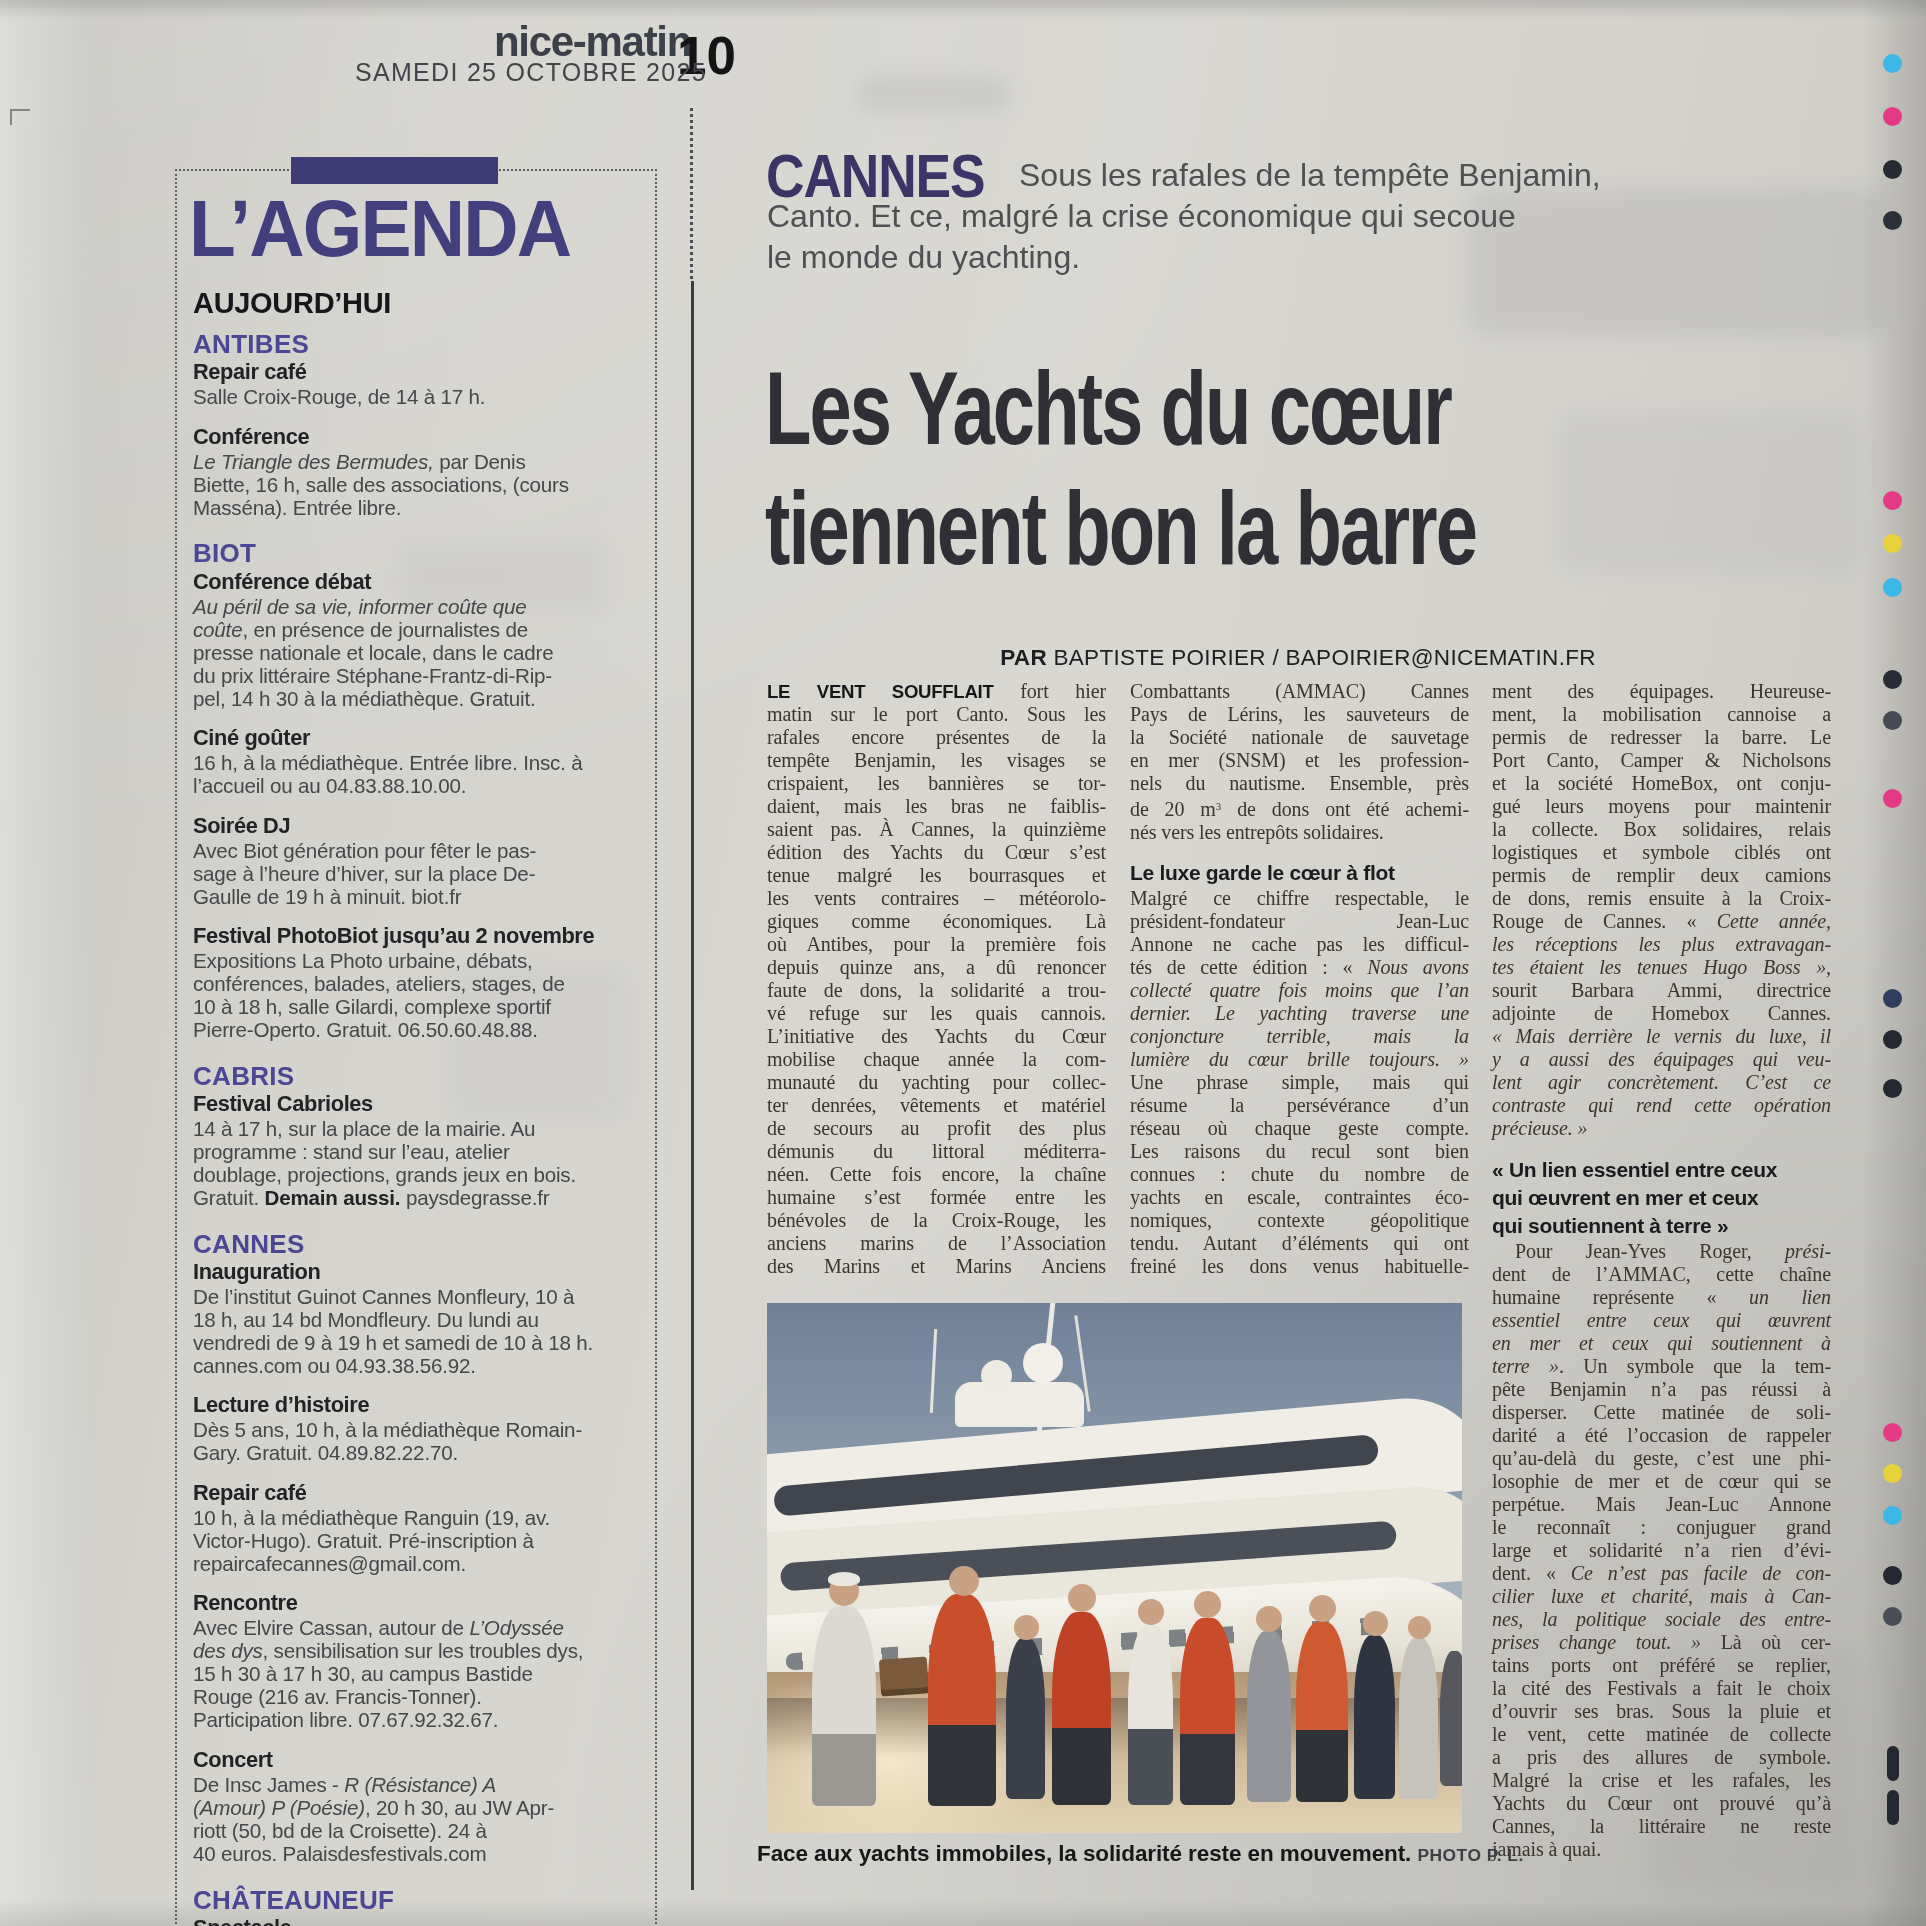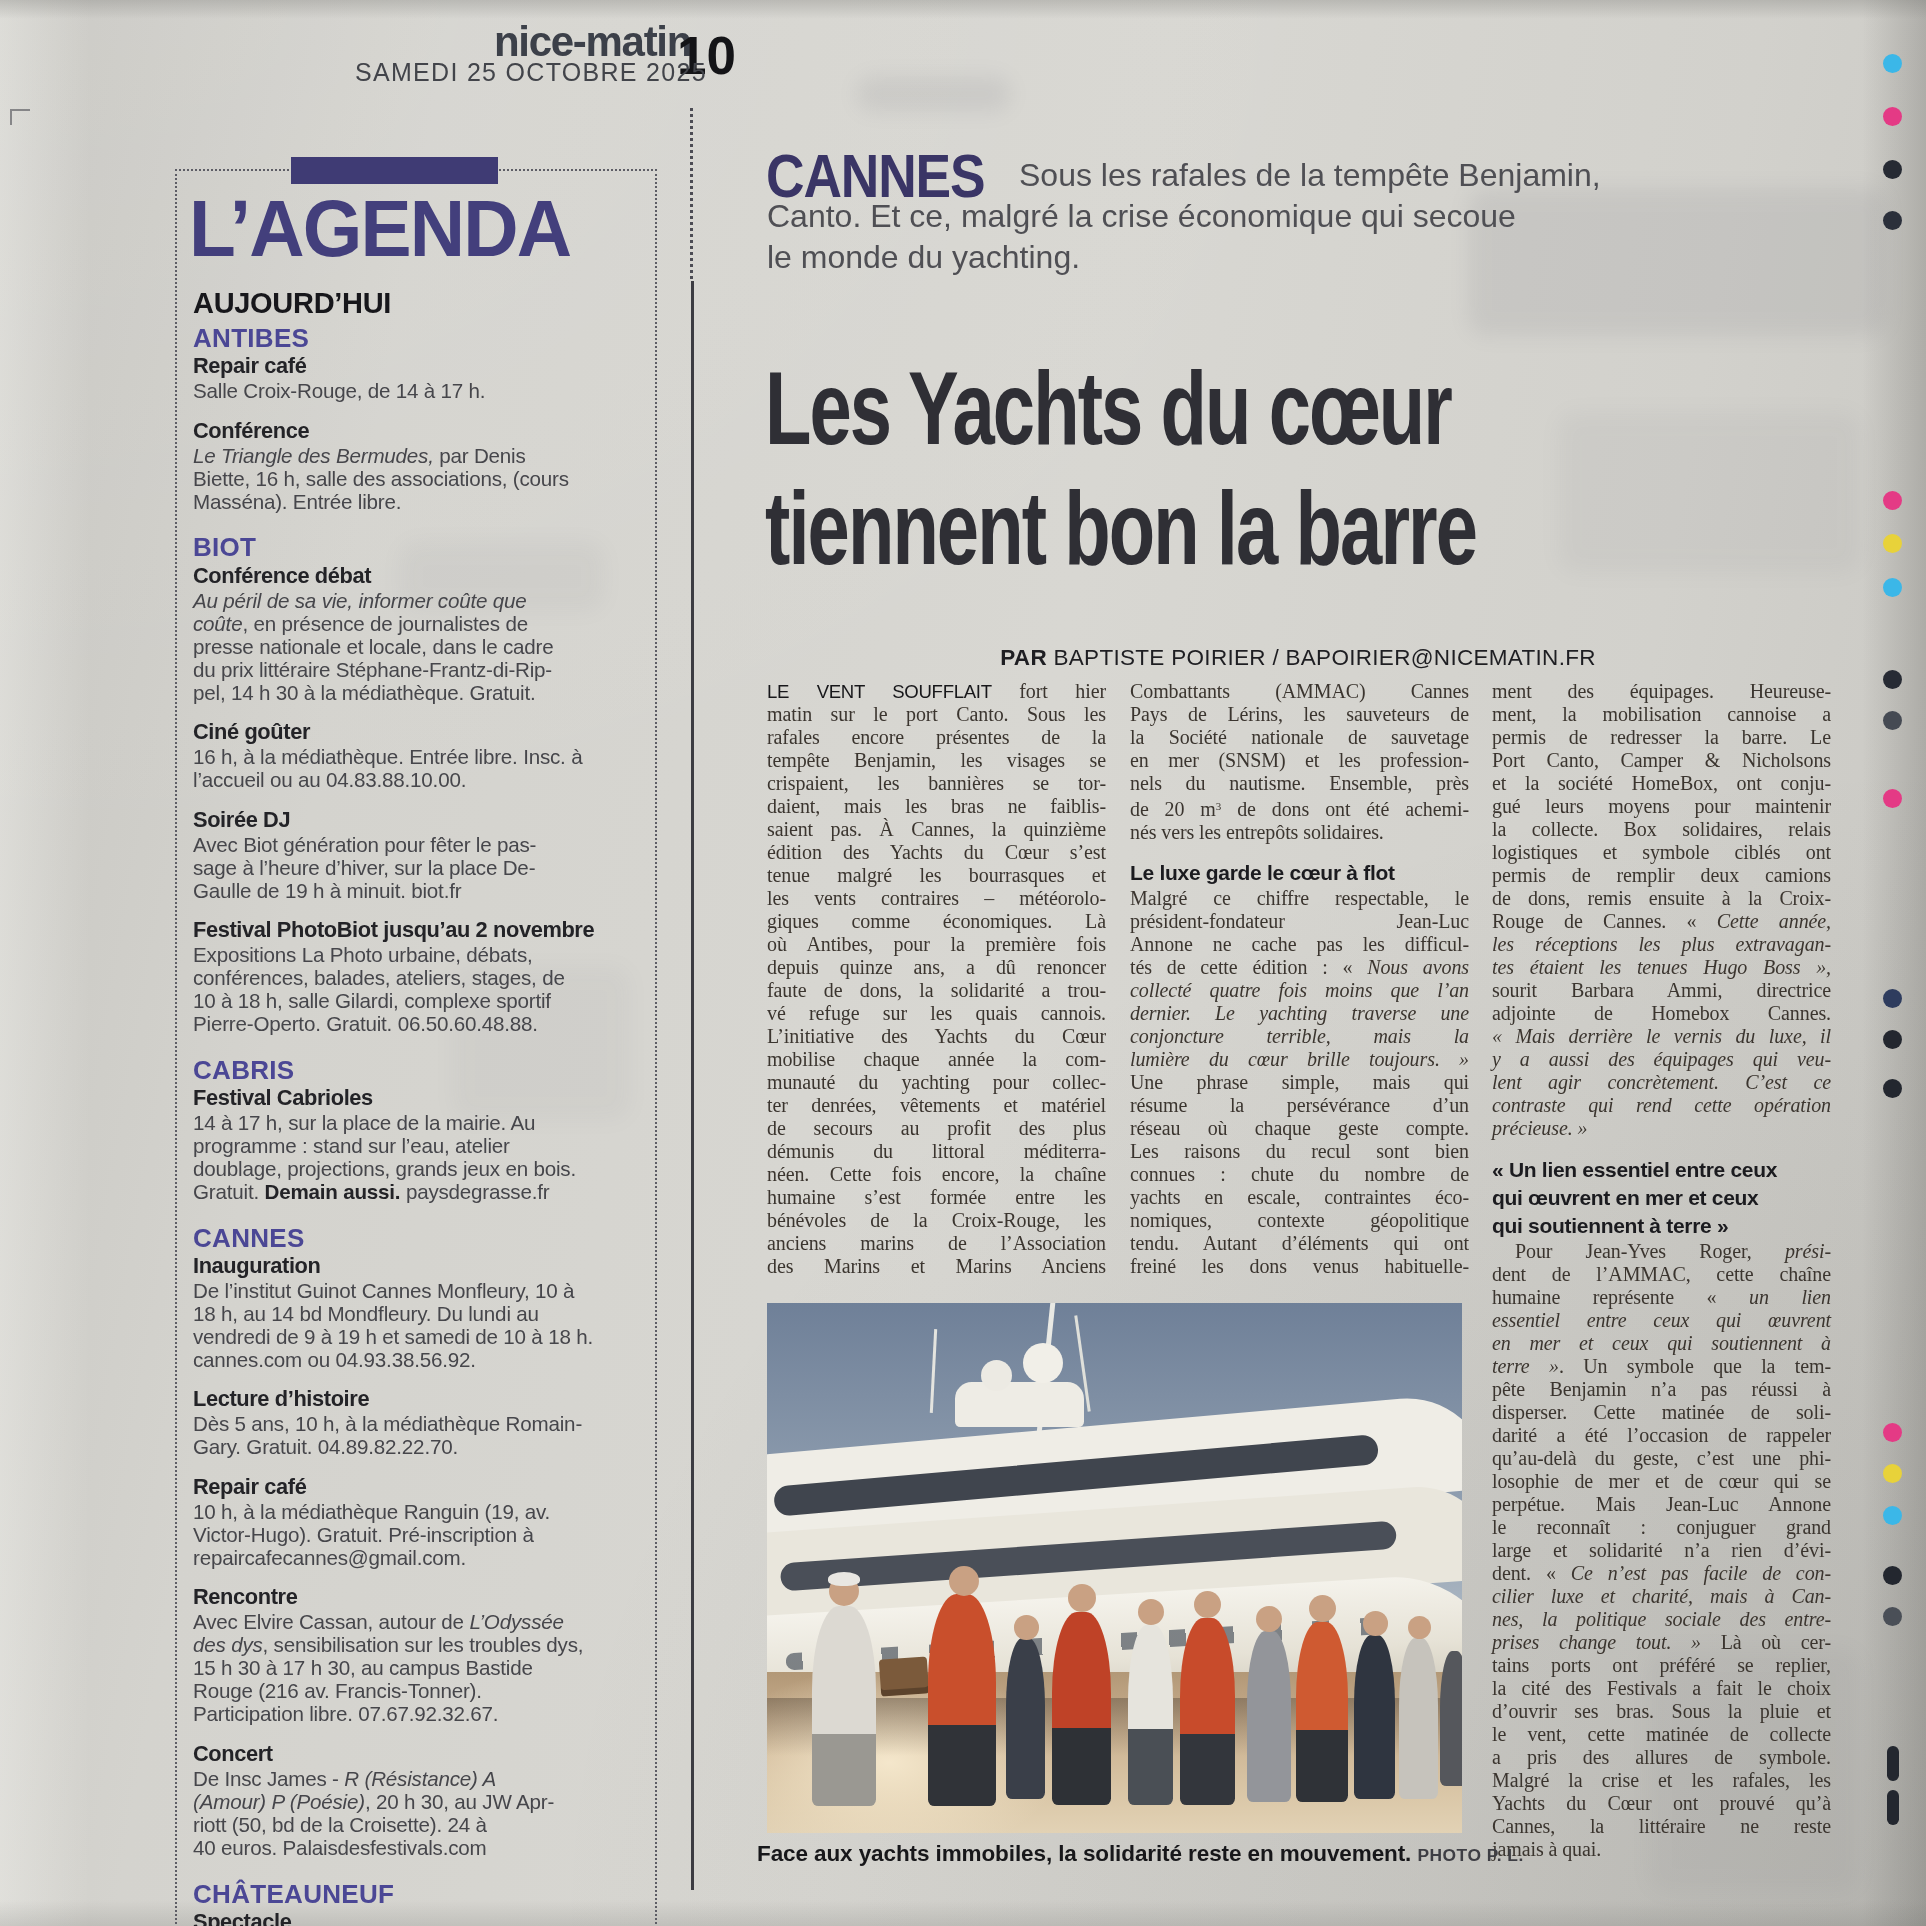--- a/index.html
+++ b/index.html
@@ -29,21 +29,21 @@
 
   
   .agenda-box{position:absolute;left:175px;top:169px;width:478px;height:1757px;
      border:2.6px dotted #5d5d65;border-bottom:none;}
   .agenda-bar{position:absolute;left:291px;top:157px;width:207px;height:27px;background:#3f3b74;}
   .agenda-title{position:absolute;left:189px;top:189px;font-weight:900;font-size:79px;line-height:1;
      letter-spacing:-1.9px;color:#433f7c;transform:scaleX(.97);transform-origin:left;}
   .agenda-flow{position:absolute;left:193px;top:288px;width:442px;color:#44444a;}
   .ag-day{font-weight:900;font-size:29px;line-height:31px;letter-spacing:-0.3px;color:#17171b;margin-bottom:2.6px;}
   .city{font-weight:800;font-size:26px;line-height:28px;color:#4b4795;letter-spacing:0.3px;margin-top:20.6px;}
-  .city.first{margin-top:5px;}
+  .city.first{margin-top:11px;}
   .ev-title{font-weight:700;font-size:22.5px;line-height:26px;color:#232327;margin-top:15.5px;
      white-space:nowrap;letter-spacing:-0.4px;transform:scaleX(.97);transform-origin:left;}
   .city + .ev-title{margin-top:1.3px;}
   .aline{font-size:20.6px;line-height:23px;white-space:nowrap;letter-spacing:-0.2px;color:#46464b;}
   .aline .sg-i{font-style:italic;}
   .aline .sg-b{font-weight:700;color:#232327;}
 
   
   .kicker{position:absolute;left:766px;top:145px;font-weight:900;font-size:62px;line-height:1;
      letter-spacing:-1.3px;color:#3a3566;transform:scaleX(.86);transform-origin:left;}
@@ -58,21 +58,21 @@
   .byline .by-prefix{font-weight:900;}
 
   
   .col{position:absolute;top:680px;width:339px;font-family:"Liberation Serif",serif;
      font-size:20px;line-height:23px;color:#3b352f;letter-spacing:-0.1px;}
   #col1{left:767px;} #col2{left:1130px;} #col3{left:1492px;}
   .bline{text-align:justify;text-align-last:justify;}
   .bline.last{text-align-last:left;}
   .bline.ind{text-indent:23px;}
   .bline .sg-i{font-style:italic;}
-  .sg-lead{font-family:"Liberation Sans",sans-serif;font-weight:400;font-size:.93em;color:#17171a;letter-spacing:-0.3px;}
+  .sg-lead{font-family:"Liberation Sans",sans-serif;font-weight:700;font-size:.93em;color:#17171a;letter-spacing:-0.3px;}
   .bline.sub,.bline.sub2{font-family:"Liberation Sans",sans-serif;font-weight:800;font-size:21px;line-height:28px;
      color:#1b1b1f;letter-spacing:-0.3px;white-space:nowrap;text-align-last:left;}
   .bline.sub{margin-top:15.5px;}
 
   
   .photo{position:absolute;left:767px;top:1303px;width:695px;height:530px;overflow:hidden;background:#9aa7b5;}
   .photo div{position:absolute;}
   .sky{inset:0;background:linear-gradient(180deg,#6f8098 0%,#8d9cae 35%,#aeb9c4 62%,#c3cacf 82%,#cdd1d4 100%);}
   .mast1{left:277px;top:-9px;width:4.5px;height:138px;background:#e9e9e4;transform:rotate(6deg);}
   .mast2{left:314px;top:11.6px;width:3.2px;height:97px;background:#dfe0da;transform:rotate(-8deg);}

